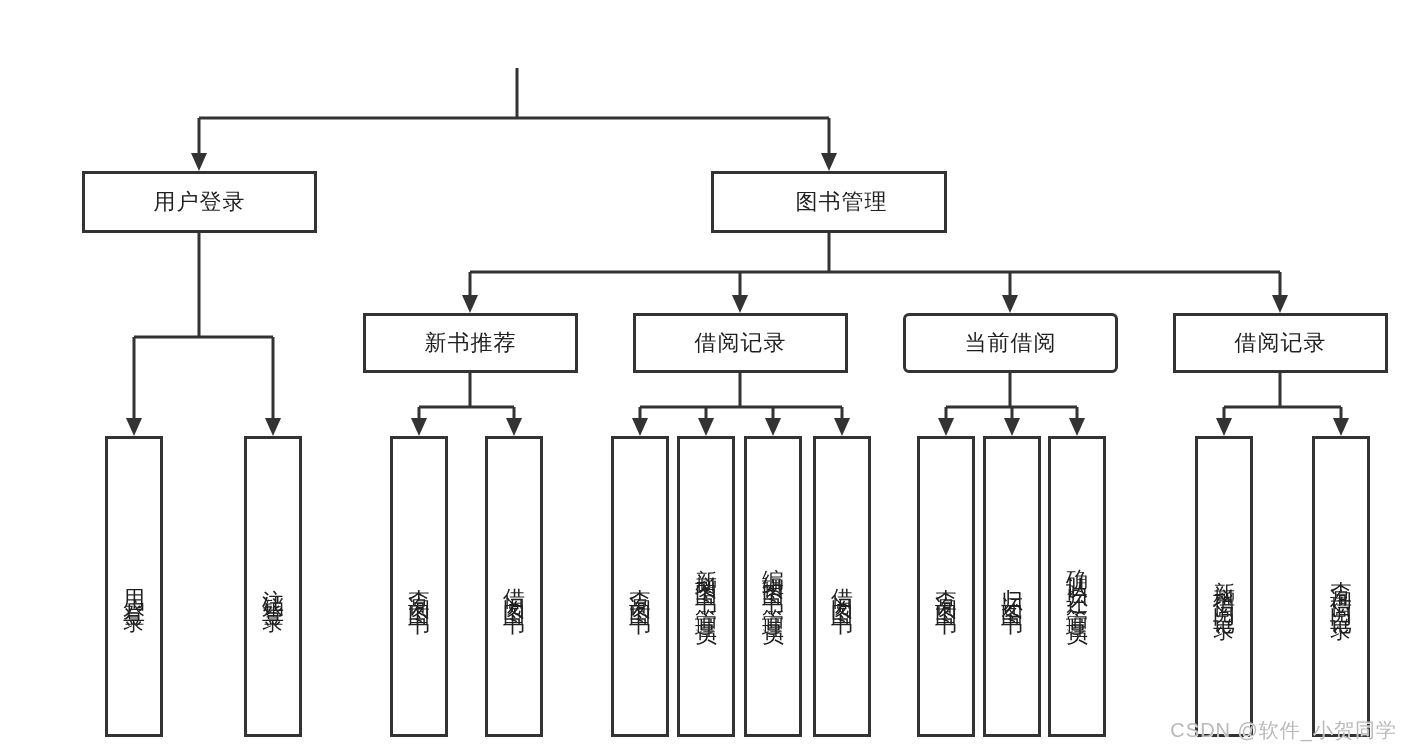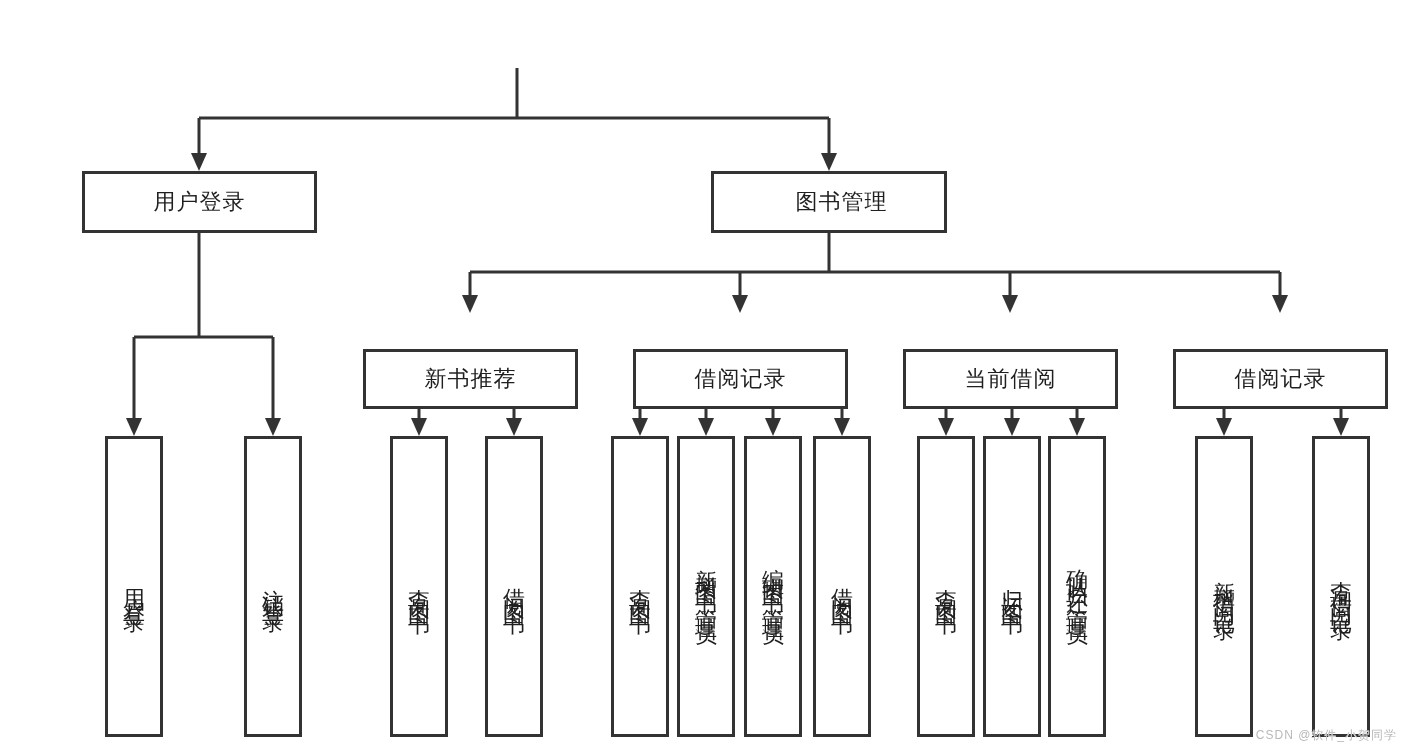--- a/index.html
+++ b/index.html
@@ -25,33 +25,33 @@
     color:var(--text);
     display:flex;align-items:center;justify-content:center;
     font-size:22px;
     letter-spacing:1px;
     white-space:nowrap;
   }
   .node.root{left:12px;top:14px;width:1011px;height:54px;}
   .node.lvl2{top:171px;height:62px;width:235px;}
   .node.lvl2.n-user{left:82px;}
   .node.lvl2.n-mgmt{left:711px;width:236px;padding-left:25px;}
-  .node.lvl3{top:313px;height:60px;width:215px;margin-top:36px;}
+  .node.lvl3{top:313px;height:60px;width:215px;}
   .node.leaf{
     top:436px;height:301px;width:58px;
     writing-mode:vertical-rl;
     text-orientation:mixed;
     letter-spacing:8px;
     line-height:1;
     font-size:22px;
   }
   .watermark{
     position:absolute;
     right:8px;bottom:3px;
-    font-size:12px;
+    font-size:20px;
     color:var(--wm);
     letter-spacing:1px;
     text-shadow:0 1px 0 #ffffff;
   }
 </style>
 </head>
 <body>
 
 <div class="canvas">
 
@@ -87,21 +87,21 @@
       <polygon points="1333,418 1349,418 1341,436"></polygon>
     </g>
   </svg>
 
 
   <div class="node lvl2 n-user">用户登录</div>
   <div class="node lvl2 n-mgmt">图书管理</div>
 
   <div class="node lvl3" style="left:363px;">新书推荐</div>
   <div class="node lvl3" style="left:633px;">借阅记录</div>
-  <div class="node lvl3" style="left:903px;">当前借阅</div>
+  <div class="node lvl3" style="left:903px;border-radius:6px;">当前借阅</div>
   <div class="node lvl3" style="left:1173px;">借阅记录</div>
 
   <div class="node leaf" style="left:105px;">用户登录</div>
   <div class="node leaf" style="left:244px;">注销登录</div>
 
   <div class="node leaf" style="left:390px;">查询图书</div>
   <div class="node leaf" style="left:485px;">借阅图书</div>
 
   <div class="node leaf" style="left:611px;">查询图书</div>
   <div class="node leaf" style="left:677px;">新增图书（管理员）</div>

